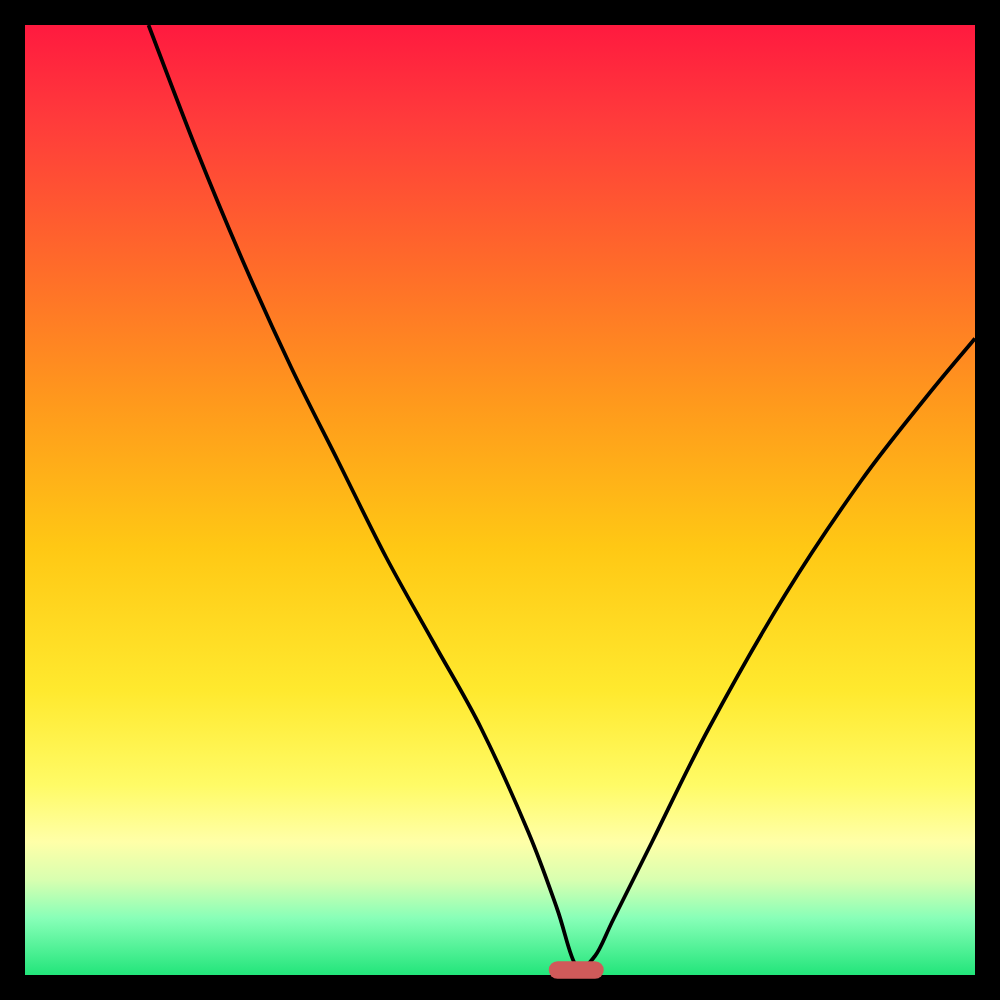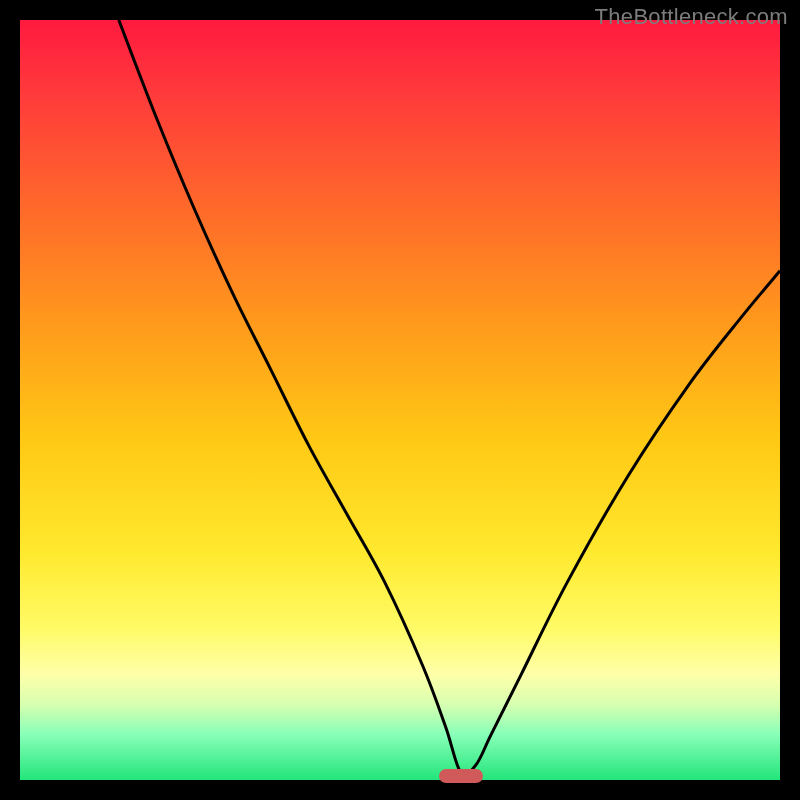--- a/index.html
+++ b/index.html
@@ -27,14 +27,13 @@
 
 <div class="frame">
   <div class="plot"></div>
 
   <svg class="curve" viewBox="0 0 760 760" preserveAspectRatio="none">
     <path d="M98.8,0 C105.13333333333333,16.466666666666658 124.13333333333331,67.13333333333328 136.79999999999998,98.79999999999995 C149.46666666666664,130.4666666666666 162.13333333333333,160.86666666666667 174.8,190 C187.4666666666667,219.13333333333333 200.13333333333335,246.99999999999997 212.8,273.59999999999997 C225.46666666666667,300.19999999999993 238.13333333333335,324.26666666666665 250.8,349.59999999999997 C263.4666666666667,374.9333333333333 276.1333333333333,401.53333333333336 288.8,425.6 C301.4666666666667,449.6666666666667 314.1333333333333,471.2 326.8,494 C339.4666666666667,516.8 352.1333333333333,537.0666666666666 364.8,562.4 C377.4666666666667,587.7333333333333 392.6666666666667,621.9333333333334 402.8,646 C412.93333333333334,670.0666666666666 419.2666666666667,689.0666666666666 425.6,706.8 C431.93333333333334,724.5333333333333 435.7333333333333,746.0666666666666 440.79999999999995,752.4 C445.8666666666666,758.7333333333333 450.93333333333334,751.1333333333333 456,744.8 C461.06666666666666,738.4666666666666 463.59999999999997,729.5999999999999 471.2,714.4 C478.8,699.2 488.9333333333334,678.9333333333334 501.6,653.6 C514.2666666666667,628.2666666666667 529.4666666666666,595.3333333333333 547.1999999999999,562.4 C564.9333333333333,529.4666666666667 587.7333333333333,488.93333333333334 608,456 C628.2666666666667,423.06666666666666 649.8,391.4 668.8,364.8 C687.8,338.20000000000005 706.8,315.40000000000003 722,296.40000000000003 C737.2,277.40000000000003 753.6666666666666,258.4 760,250.79999999999995"></path>
   </svg>
 
   <div class="marker" style="left: 460.8px; top: 776px;"></div>
 
-  <div class="watermark">TheBottleneck.com</div>
 </div>
 
 </body></html>

